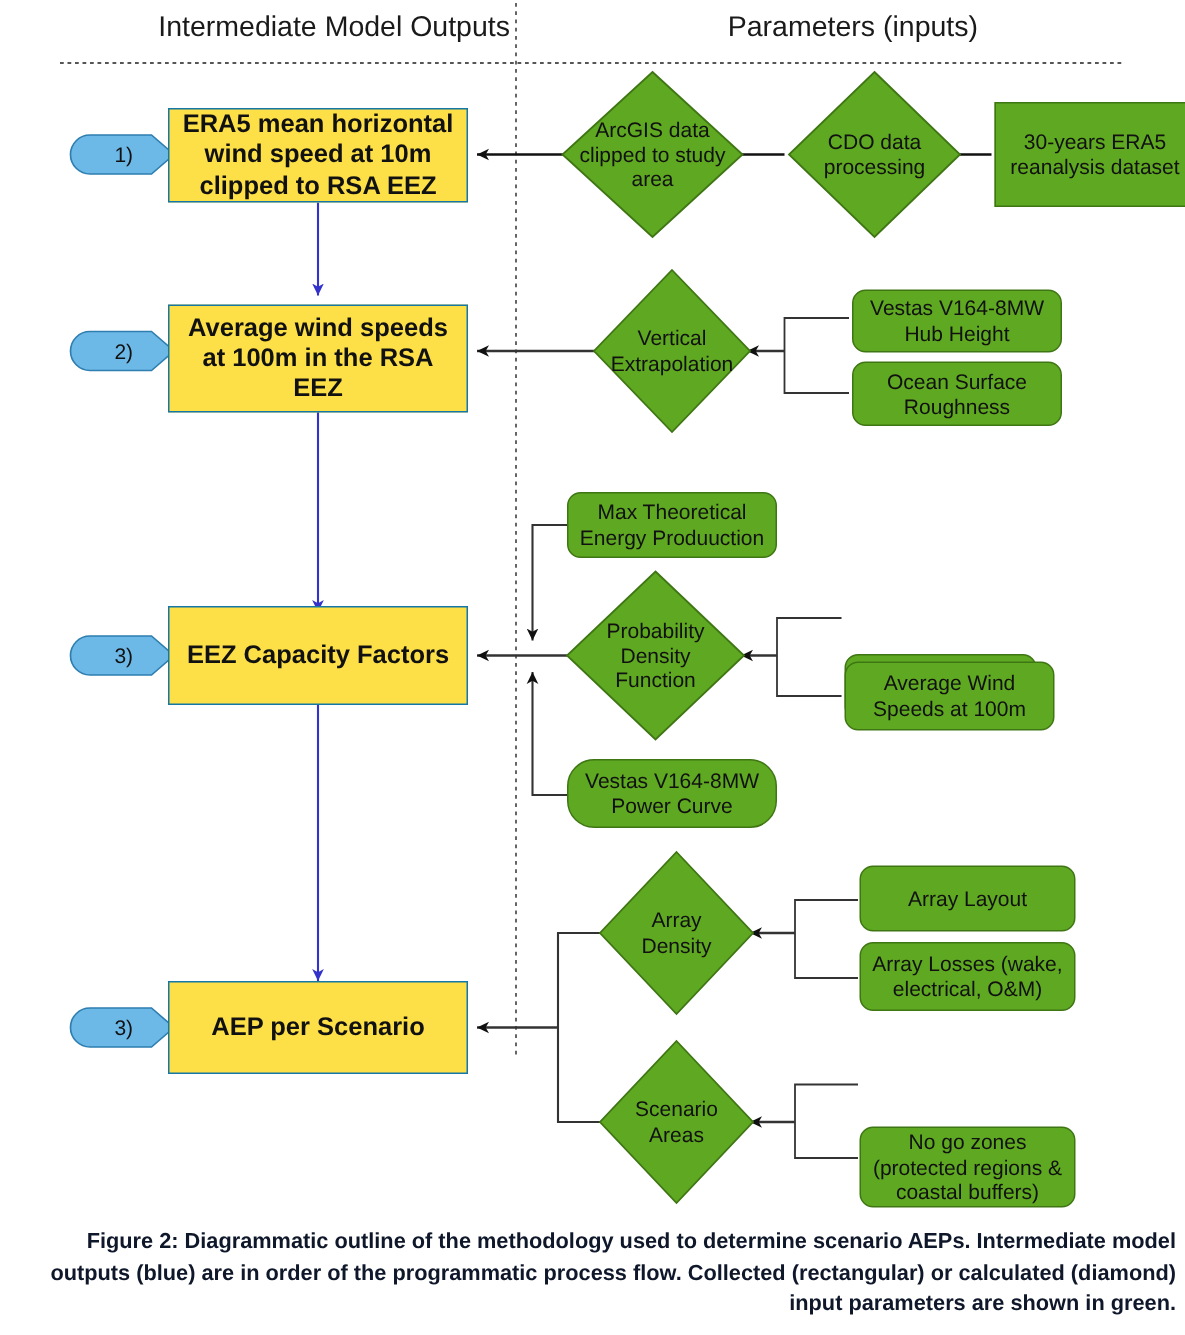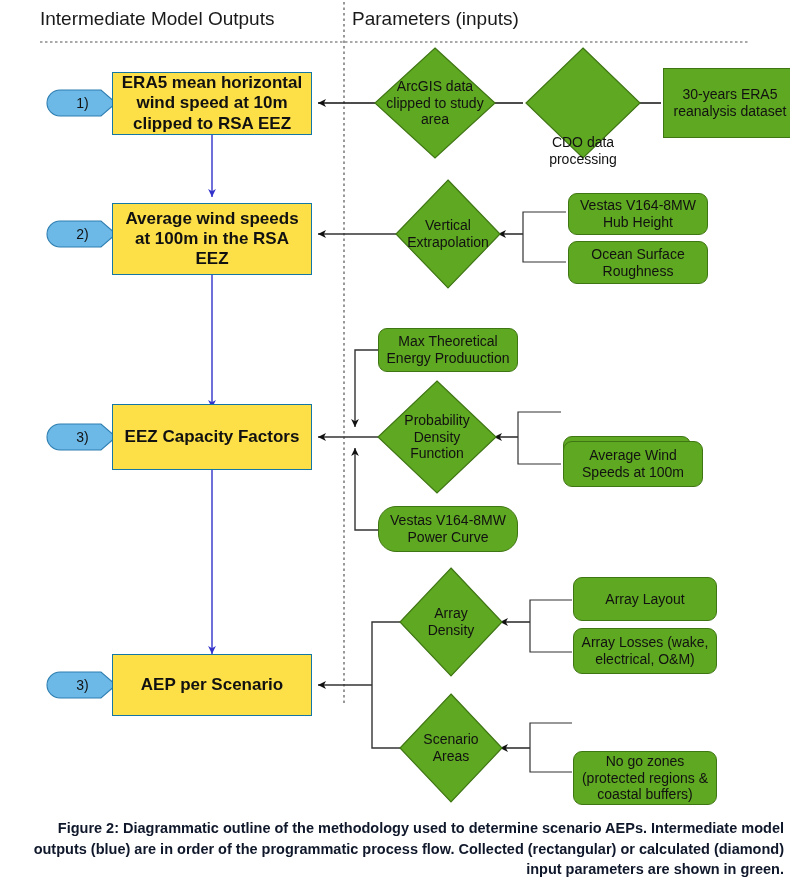--- a/index.html
+++ b/index.html
@@ -1,21 +1,21 @@
 <!DOCTYPE html>
 <html><head>
 <meta charset="utf-8">
 <style>
   html,body{margin:0;padding:0;background:#ffffff;}
   body{width:790px;height:890px;font-family:"Liberation Sans",sans-serif;color:#000;overflow:hidden;}
   #stage{position:relative;width:790px;height:890px;}
 
   .col-header{
     position:absolute;font-size:19px;color:#1a1a1a;
-    text-align:left;white-space:nowrap;
+    text-align:right;white-space:nowrap;
     font-family:"Liberation Sans",sans-serif;
   }
 
   svg.layer{position:absolute;left:0;top:0;width:790px;height:890px;}
 
   .node{position:absolute;display:flex;align-items:center;justify-content:center;
         text-align:center;box-sizing:border-box;line-height:1.18;}
 
   .blue-box{background:#fde047;border:1px solid #1577a5;color:#111;
             font-size:17px;padding:2px 6px;font-weight:bold;}
@@ -104,21 +104,21 @@
   <div class="node blue-box" style="left:112px;top:203px;width:200px;height:72px;">Average wind speeds at 100m in the RSA EEZ</div>
   <div class="node blue-box" style="left:112px;top:404px;width:200px;height:66px;">EEZ Capacity Factors</div>
   <div class="node blue-box" style="left:112px;top:654px;width:200px;height:62px;">AEP per Scenario</div>
 
   <div class="step-badge" style="left:60px;top:91px;width:45px;height:24px;">1)</div>
   <div class="step-badge" style="left:60px;top:222px;width:45px;height:24px;">2)</div>
   <div class="step-badge" style="left:60px;top:425px;width:45px;height:24px;">3)</div>
   <div class="step-badge" style="left:60px;top:673px;width:45px;height:24px;">3)</div>
 
   <div class="diamond-label" style="left:378px;top:78px;width:114px;height:50px;">ArcGIS data clipped to study area</div>
-  <div class="diamond-label" style="left:535px;top:85px;width:96px;height:36px;margin-top:48px;">CDO data processing</div>
+  <div class="diamond-label" style="left:535px;top:85px;width:96px;height:36px;">CDO data processing</div>
   <div class="diamond-label" style="left:398px;top:216px;width:100px;height:36px;">Vertical Extrapolation</div>
   <div class="diamond-label" style="left:392px;top:411px;width:90px;height:52px;">Probability Density Function</div>
   <div class="diamond-label" style="left:411px;top:604px;width:80px;height:36px;">Array Density</div>
   <div class="diamond-label" style="left:411px;top:730px;width:80px;height:36px;">Scenario Areas</div>
 
   <div class="node green-rect" style="left:663px;top:68px;width:134px;height:70px;">30-years ERA5 reanalysis dataset</div>
 
   <div class="node green-round" style="left:568px;top:193px;width:140px;height:40px;">Vestas V164-8MW Hub Height</div>
   <div class="node green-round" style="left:568px;top:241px;width:140px;height:43px;">Ocean Surface Roughness</div>
 

